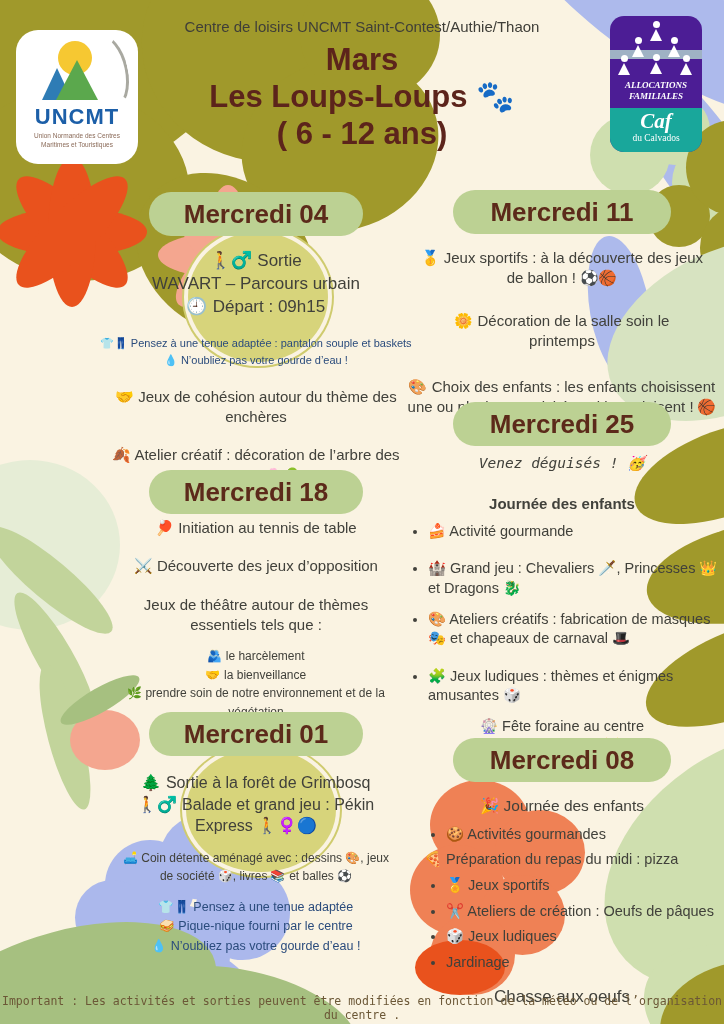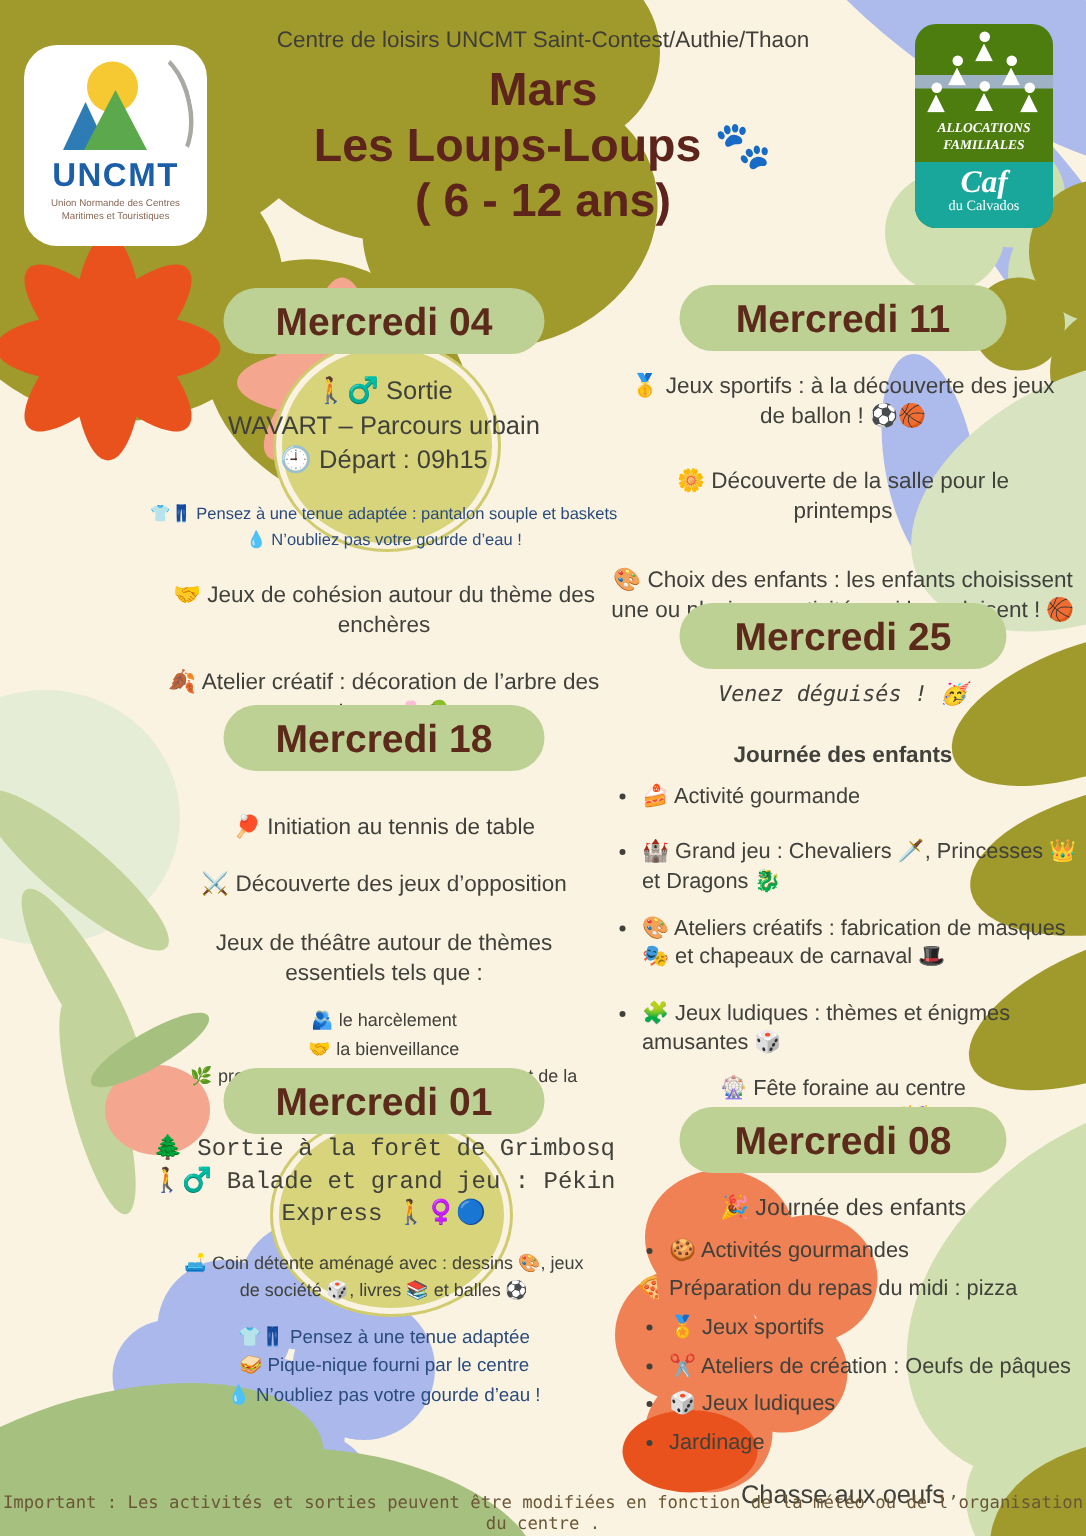--- a/index.html
+++ b/index.html
@@ -12,21 +12,21 @@
   .uncmt-sun{position:absolute;left:42px;top:11px;width:34px;height:34px;background:#F6C832;border-radius:50%;}
   .uncmt-curve{position:absolute;right:10px;top:4px;width:36px;height:70px;border:3px solid transparent;
                border-right-color:#A9A9A1;border-radius:50%;transform:rotate(-12deg);}
   .uncmt-mtn-blue{position:absolute;left:26px;top:38px;width:0;height:0;
                border-left:15px solid transparent;border-right:15px solid transparent;border-bottom:32px solid #2E7CB5;}
   .uncmt-mtn-green{position:absolute;left:40px;top:30px;width:0;height:0;
                border-left:21px solid transparent;border-right:21px solid transparent;border-bottom:40px solid #5BA84D;}
   .uncmt-name{position:absolute;left:0;right:0;top:74px;font-size:22px;font-weight:800;color:#1C5FA8;letter-spacing:1px;}
   .uncmt-sub{position:absolute;left:4px;right:4px;top:102px;font-size:6.5px;line-height:1.35;color:#8A6A58;}
   .caf-card{position:absolute;left:610px;top:16px;width:92px;height:136px;border-radius:14px;overflow:hidden;
-            background:#4d7c0f;z-index:3;text-align:center;}
+            background:#4c1d95;z-index:3;text-align:center;}
   .caf-band{position:absolute;left:0;right:0;top:34px;height:9px;background:#9FB2C4;}
   .fig{position:absolute;width:16px;height:22px;}
   .fig::before{content:"";position:absolute;left:5px;top:0;width:7px;height:7px;background:#fff;border-radius:50%;}
   .fig::after{content:"";position:absolute;left:2px;top:8px;width:12px;height:12px;background:#fff;
               clip-path:polygon(50% 0,100% 100%,0 100%);}
   .caf-alloc{position:absolute;left:0;right:0;top:64px;color:#fff;font-family:"Liberation Serif",serif;
              font-style:italic;font-weight:bold;font-size:9px;line-height:1.25;}
   .caf-teal{position:absolute;left:0;right:0;bottom:0;height:44px;background:#19A79B;color:#fff;}
   .caf-brand{font-family:"Liberation Serif",serif;font-style:italic;font-weight:bold;font-size:21px;line-height:1.1;margin-top:2px;}
   .caf-region{font-family:"Liberation Serif",serif;font-size:9.5px;}
@@ -173,49 +173,49 @@
     <div style="margin-top:16px;">
       <div class="line navy">👕👖 Pensez à une tenue adaptée : pantalon souple et baskets</div>
       <div class="line navy">💧 N’oubliez pas votre gourde d’eau !</div>
     </div>
     <div class="line body" style="margin-top:18px;">🤝 Jeux de cohésion autour du thème des enchères</div>
     <div class="line body" style="margin-top:18px;">🍂 Atelier créatif : décoration de l’arbre des saisons 🌸🌳</div>
   </div>
 
   <div class="block" style="left:100px;top:470px;width:312px;">
     <div class="pill">Mercredi 18</div>
-    <div class="line body" style="margin-top:28px;">🏓 Initiation au tennis de table</div>
+    <div class="line body" style="margin-top:4px;">🏓 Initiation au tennis de table</div>
     <div class="line body" style="margin-top:18px;">⚔️ Découverte des jeux d’opposition</div>
     <div class="line body" style="margin-top:18px;max-width:250px;margin-left:auto;margin-right:auto;">Jeux de théâtre autour de thèmes essentiels tels que :</div>
     <div style="margin-top:12px;">
       <div class="line small">🫂 le harcèlement</div>
       <div class="line small">🤝 la bienveillance</div>
       <div class="line small">🌿 prendre soin de notre environnement et de la végétation</div>
     </div>
   </div>
 
   <div class="block" style="left:100px;top:712px;width:312px;">
     <div class="pill">Mercredi 01</div>
-    <div style="font-size:16px;font-family:Liberation Mono, monospace;">
+    <div style="margin-top:16px;font-size:16px;">
       <div class="line">🌲 Sortie à la forêt de Grimbosq</div>
       <div class="line">🚶♂️ Balade et grand jeu : Pékin</div>
       <div class="line">Express 🚶♀️🔵</div>
     </div>
     <div class="line small" style="margin-top:12px;max-width:280px;margin-left:auto;margin-right:auto;">🛋️ Coin détente aménagé avec : dessins 🎨, jeux de société 🎲, livres 📚 et balles ⚽</div>
     <div style="margin-top:12px;">
       <div class="line navy" style="font-size:12.5px;">👕👖 Pensez à une tenue adaptée</div>
       <div class="line navy" style="font-size:12.5px;">🥪 Pique-nique fourni par le centre</div>
       <div class="line navy" style="font-size:12.5px;">💧 N’oubliez pas votre gourde d’eau !</div>
     </div>
   </div>
 
   <div class="block" style="left:402px;top:190px;width:320px;">
     <div class="pill" style="width:218px;">Mercredi 11</div>
     <div class="line body" style="margin-top:14px;max-width:300px;margin-left:auto;margin-right:auto;">🥇 Jeux sportifs : à la découverte des jeux de ballon ! ⚽🏀</div>
-    <div class="line body" style="margin-top:22px;max-width:250px;margin-left:auto;margin-right:auto;">🌼 Découverte de la salle pour le printemps</div>
+    <div class="line body" style="margin-top:22px;max-width:250px;margin-left:auto;margin-right:auto;">🌼 Décoration de la salle soin le printemps</div>
     <div class="line body" style="margin-top:26px;max-width:310px;margin-left:auto;margin-right:auto;">🎨 Choix des enfants : les enfants choisissent une ou plusieurs activités qui leur plaisent ! 🏀🖍️🎨</div>
   </div>
 
   <div class="block" style="left:402px;top:402px;width:320px;">
     <div class="pill" style="width:218px;">Mercredi 25</div>
     <div class="line mono" style="margin-top:8px;font-size:14.5px;font-style:italic;">Venez déguisés ! 🥳</div>
     <div class="line bold" style="margin-top:20px;font-size:15px;">Journée des enfants</div>
     <ul class="blist">
       <li style="margin-bottom:18px;">🍰 Activité gourmande</li>
       <li>🏰 Grand jeu : Chevaliers 🗡️, Princesses 👑 et Dragons 🐉</li>

